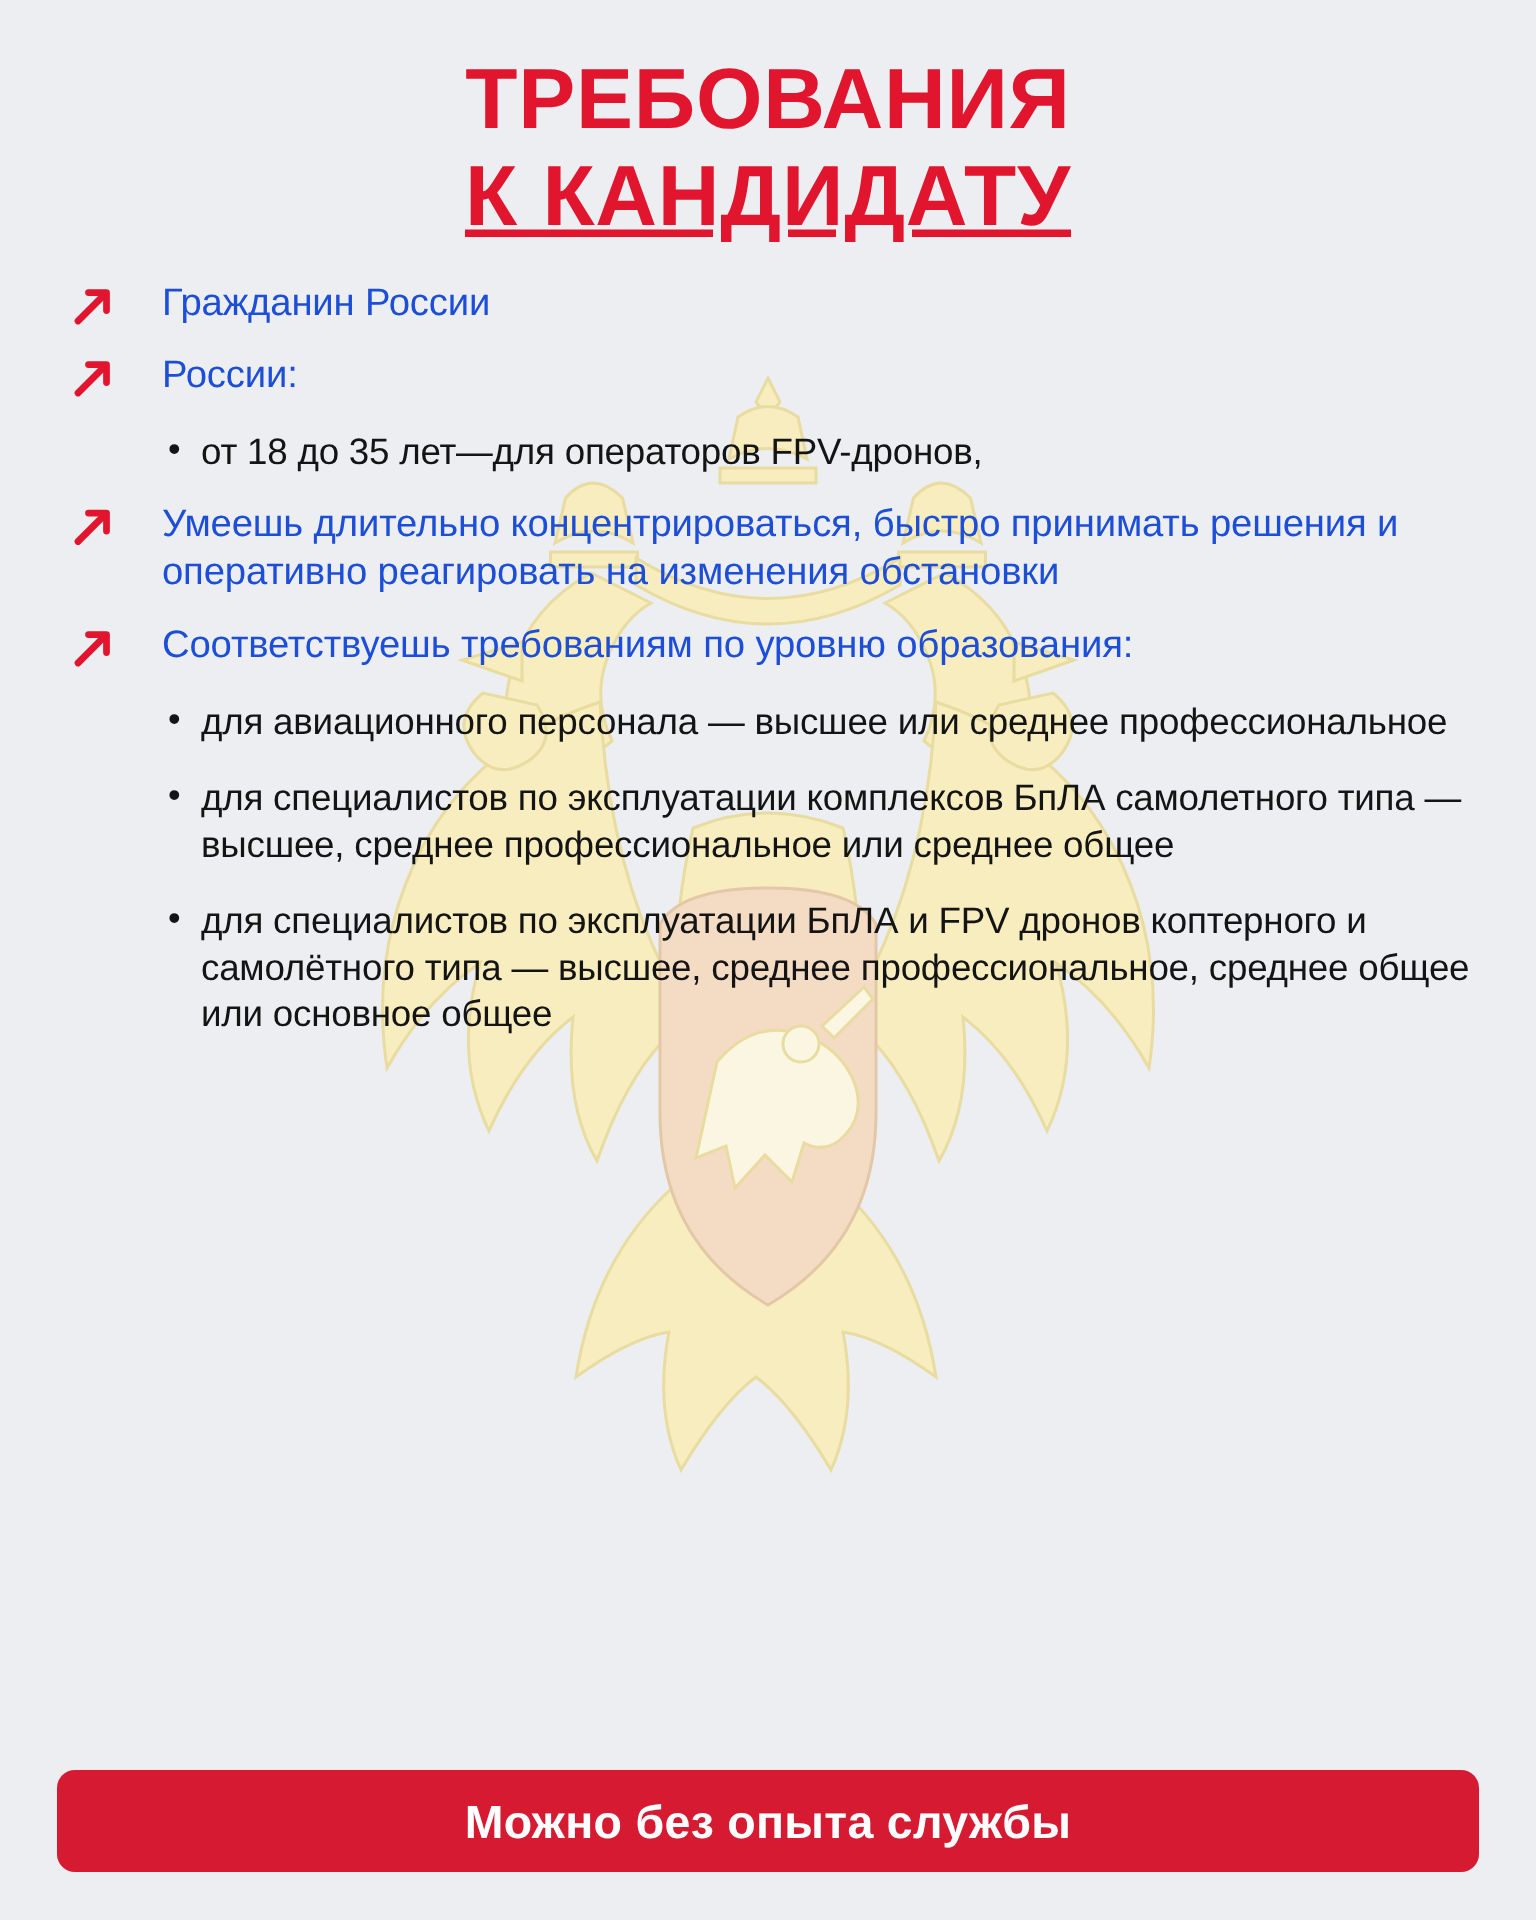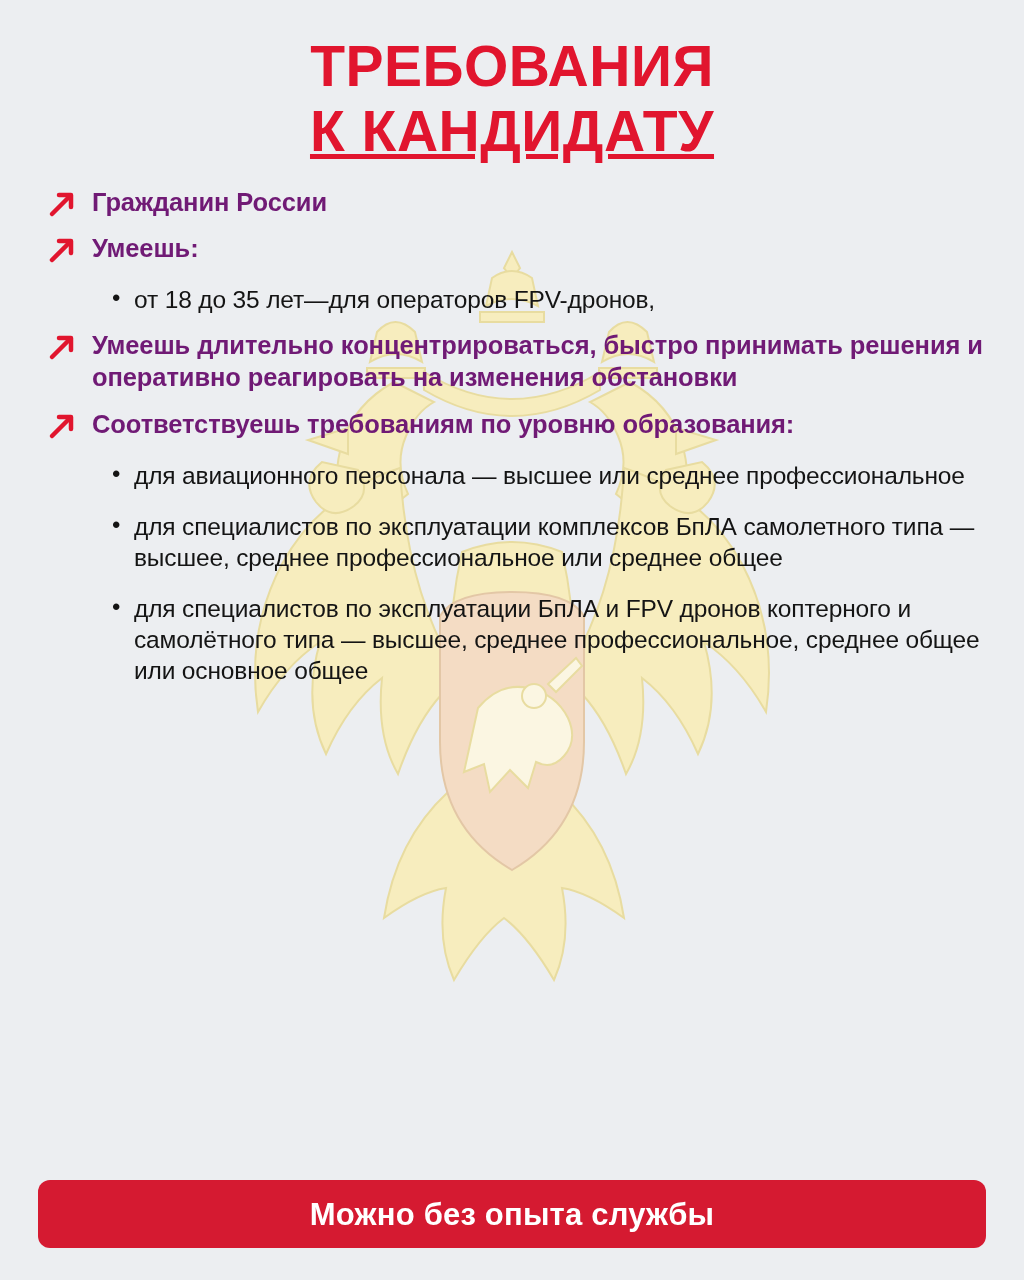--- a/index.html
+++ b/index.html
@@ -62,25 +62,25 @@
   }
   .arrow-icon {
     position: absolute;
     left: 6px;
     top: 3px;
     width: 30px;
     height: 30px;
     color: #e1152e;
   }
   .item-title {
-    font-weight: bold;
+    font-weight: normal;
     font-size: 25.5px;
     line-height: 1.26;
-    color: #701a75;
-    margin: 0;
+    color: #1d4ed8;
+    margin: 16px;
     letter-spacing: -0.1px;
   }
   .sub-list {
     list-style: none;
     margin: 4px 0 0 0;
     padding: 0 0 0 10px;
   }
   .sub-item {
     position: relative;
     padding-left: 32px;
@@ -186,21 +186,21 @@
         <p class="item-title">Гражданин России</p>
       </li>
 
       <li class="item">
         <span class="arrow-icon">
           <svg viewBox="0 0 30 30" width="30" height="30" aria-hidden="true">
             <path d="M6 25 L24 7" stroke="#e1152e" stroke-width="4.5" stroke-linecap="round" fill="none"></path>
             <path d="M13 6 L25 6 L25 18" stroke="#e1152e" stroke-width="4.5" stroke-linecap="round" stroke-linejoin="round" fill="none"></path>
           </svg>
         </span>
-        <p class="item-title">Умеешь:</p>
+        <p class="item-title">России:</p>
         <ul class="sub-list">
           <li class="sub-item">от 18 до 35 лет—для операторов FPV-дронов,</li>
         </ul>
       </li>
 
 
       <li class="item">
         <span class="arrow-icon">
           <svg viewBox="0 0 30 30" width="30" height="30" aria-hidden="true">
             <path d="M6 25 L24 7" stroke="#e1152e" stroke-width="4.5" stroke-linecap="round" fill="none"></path>

